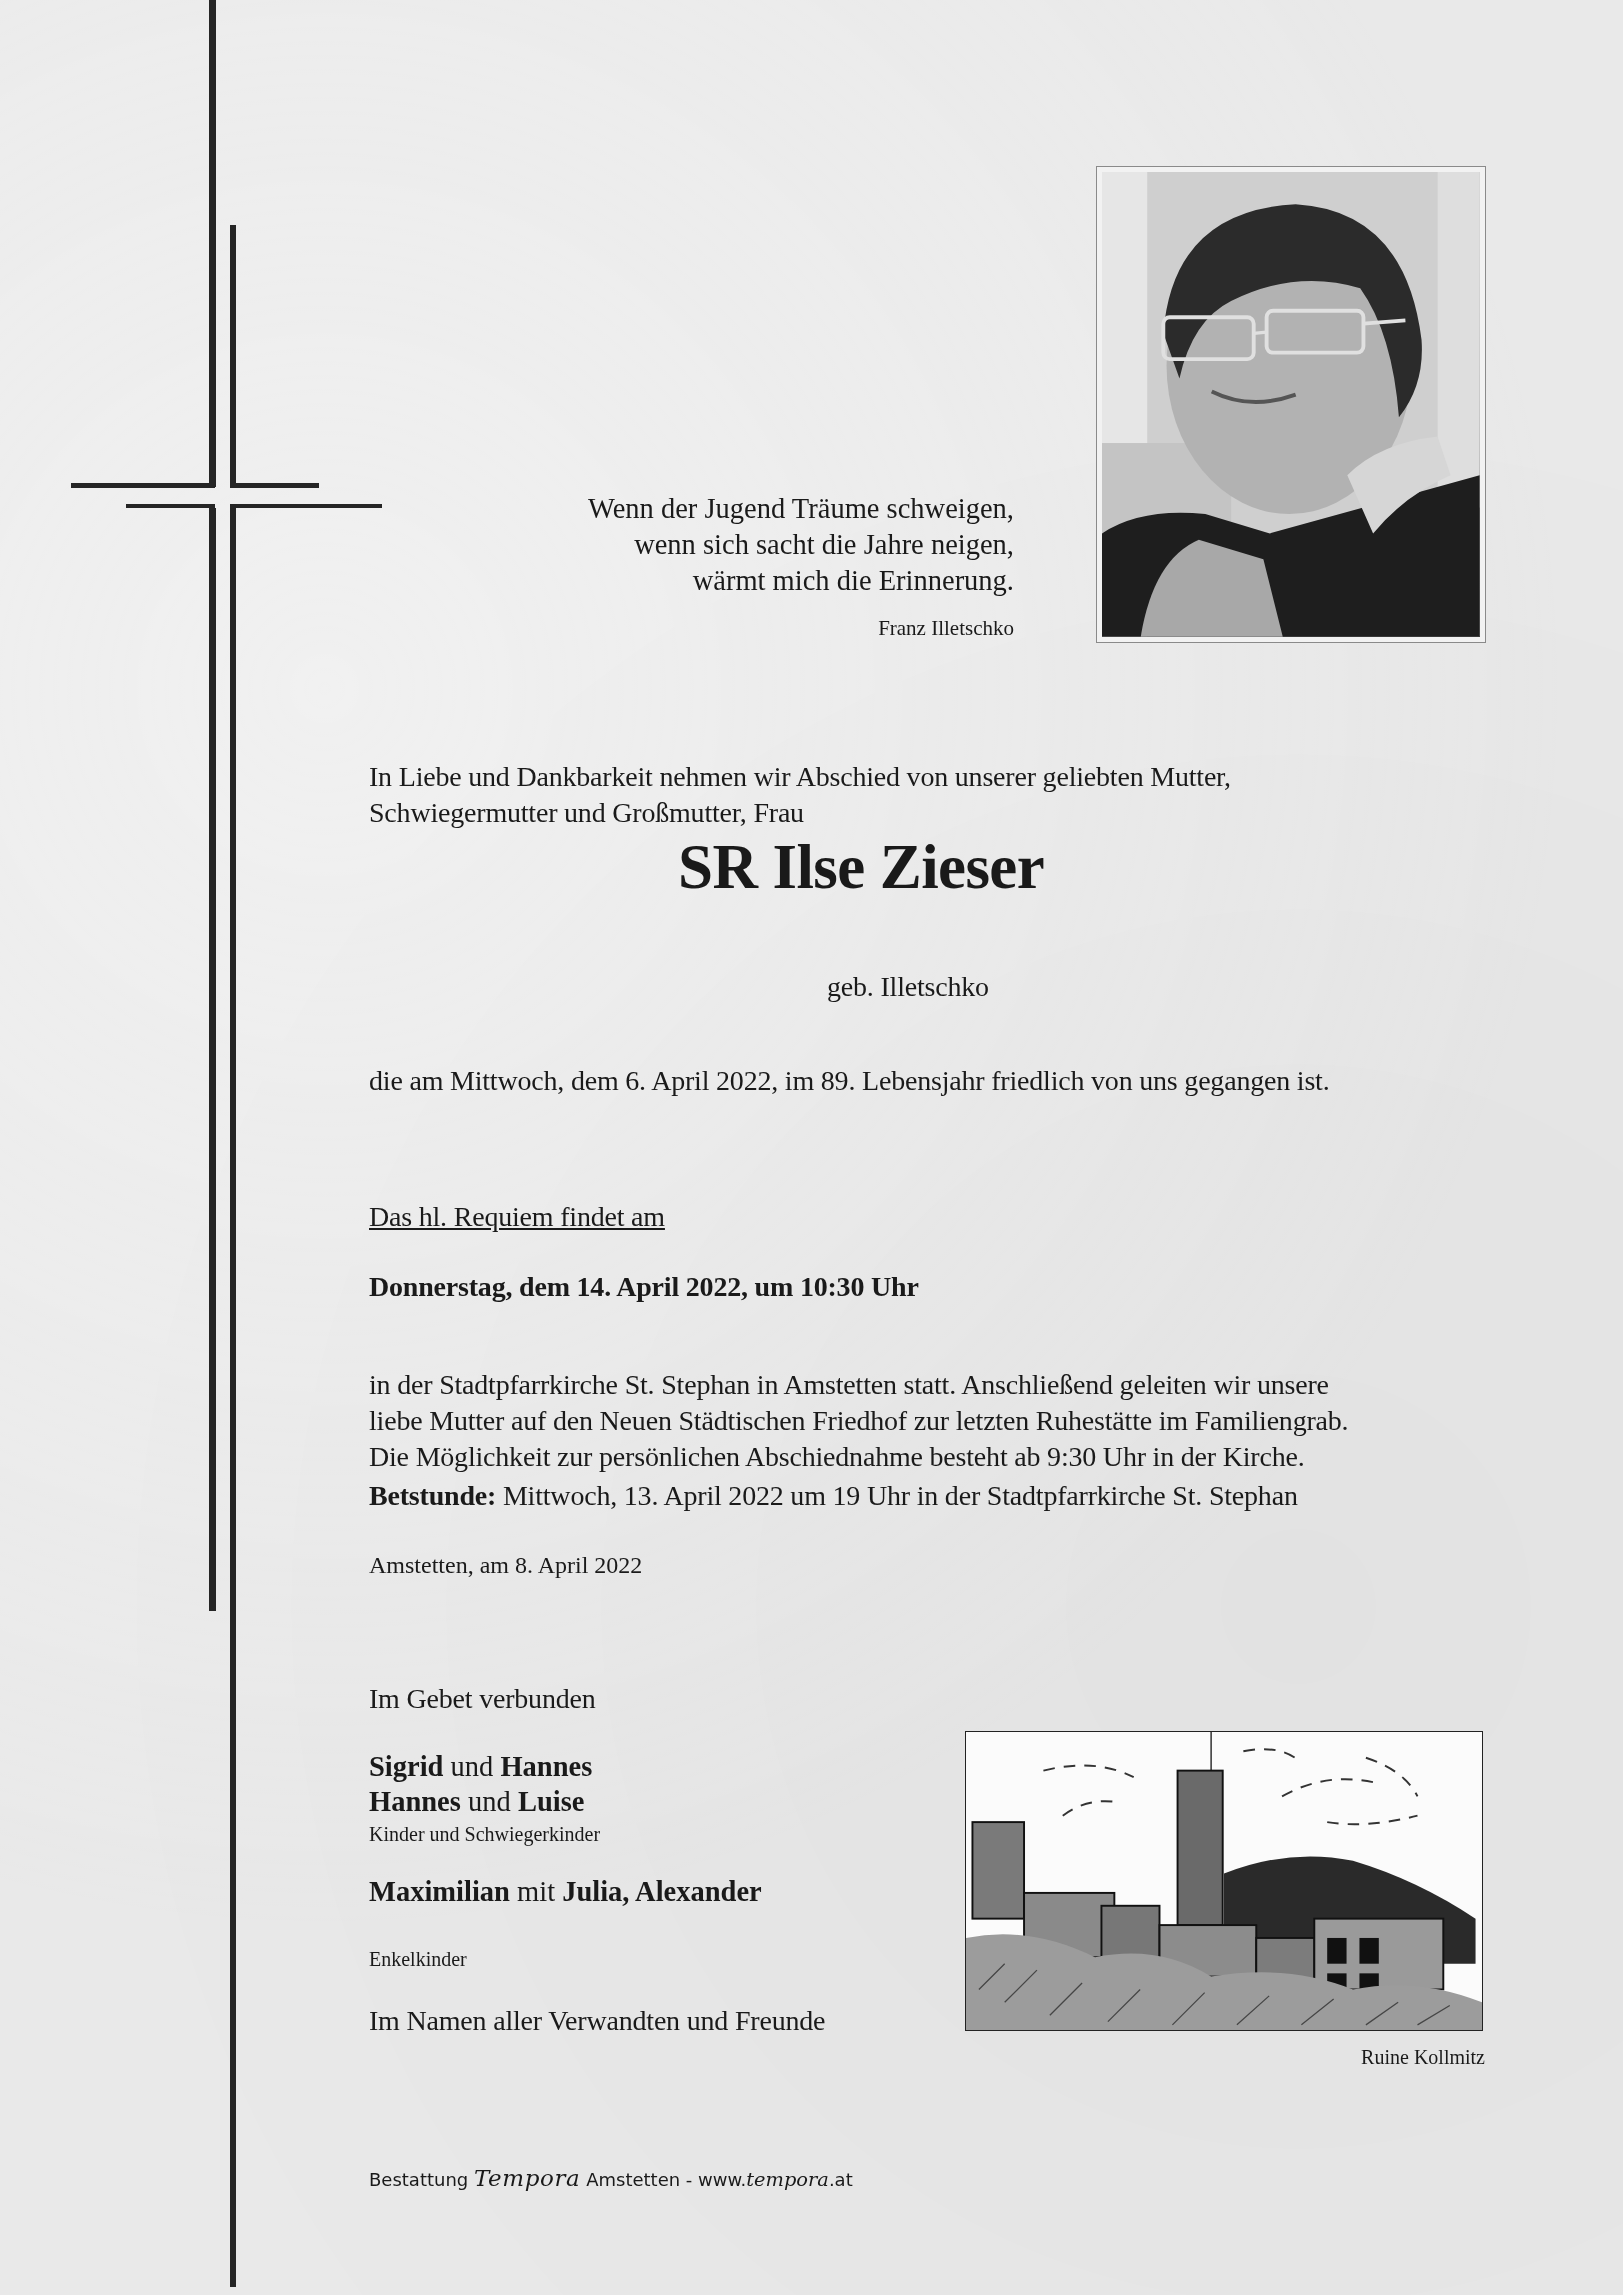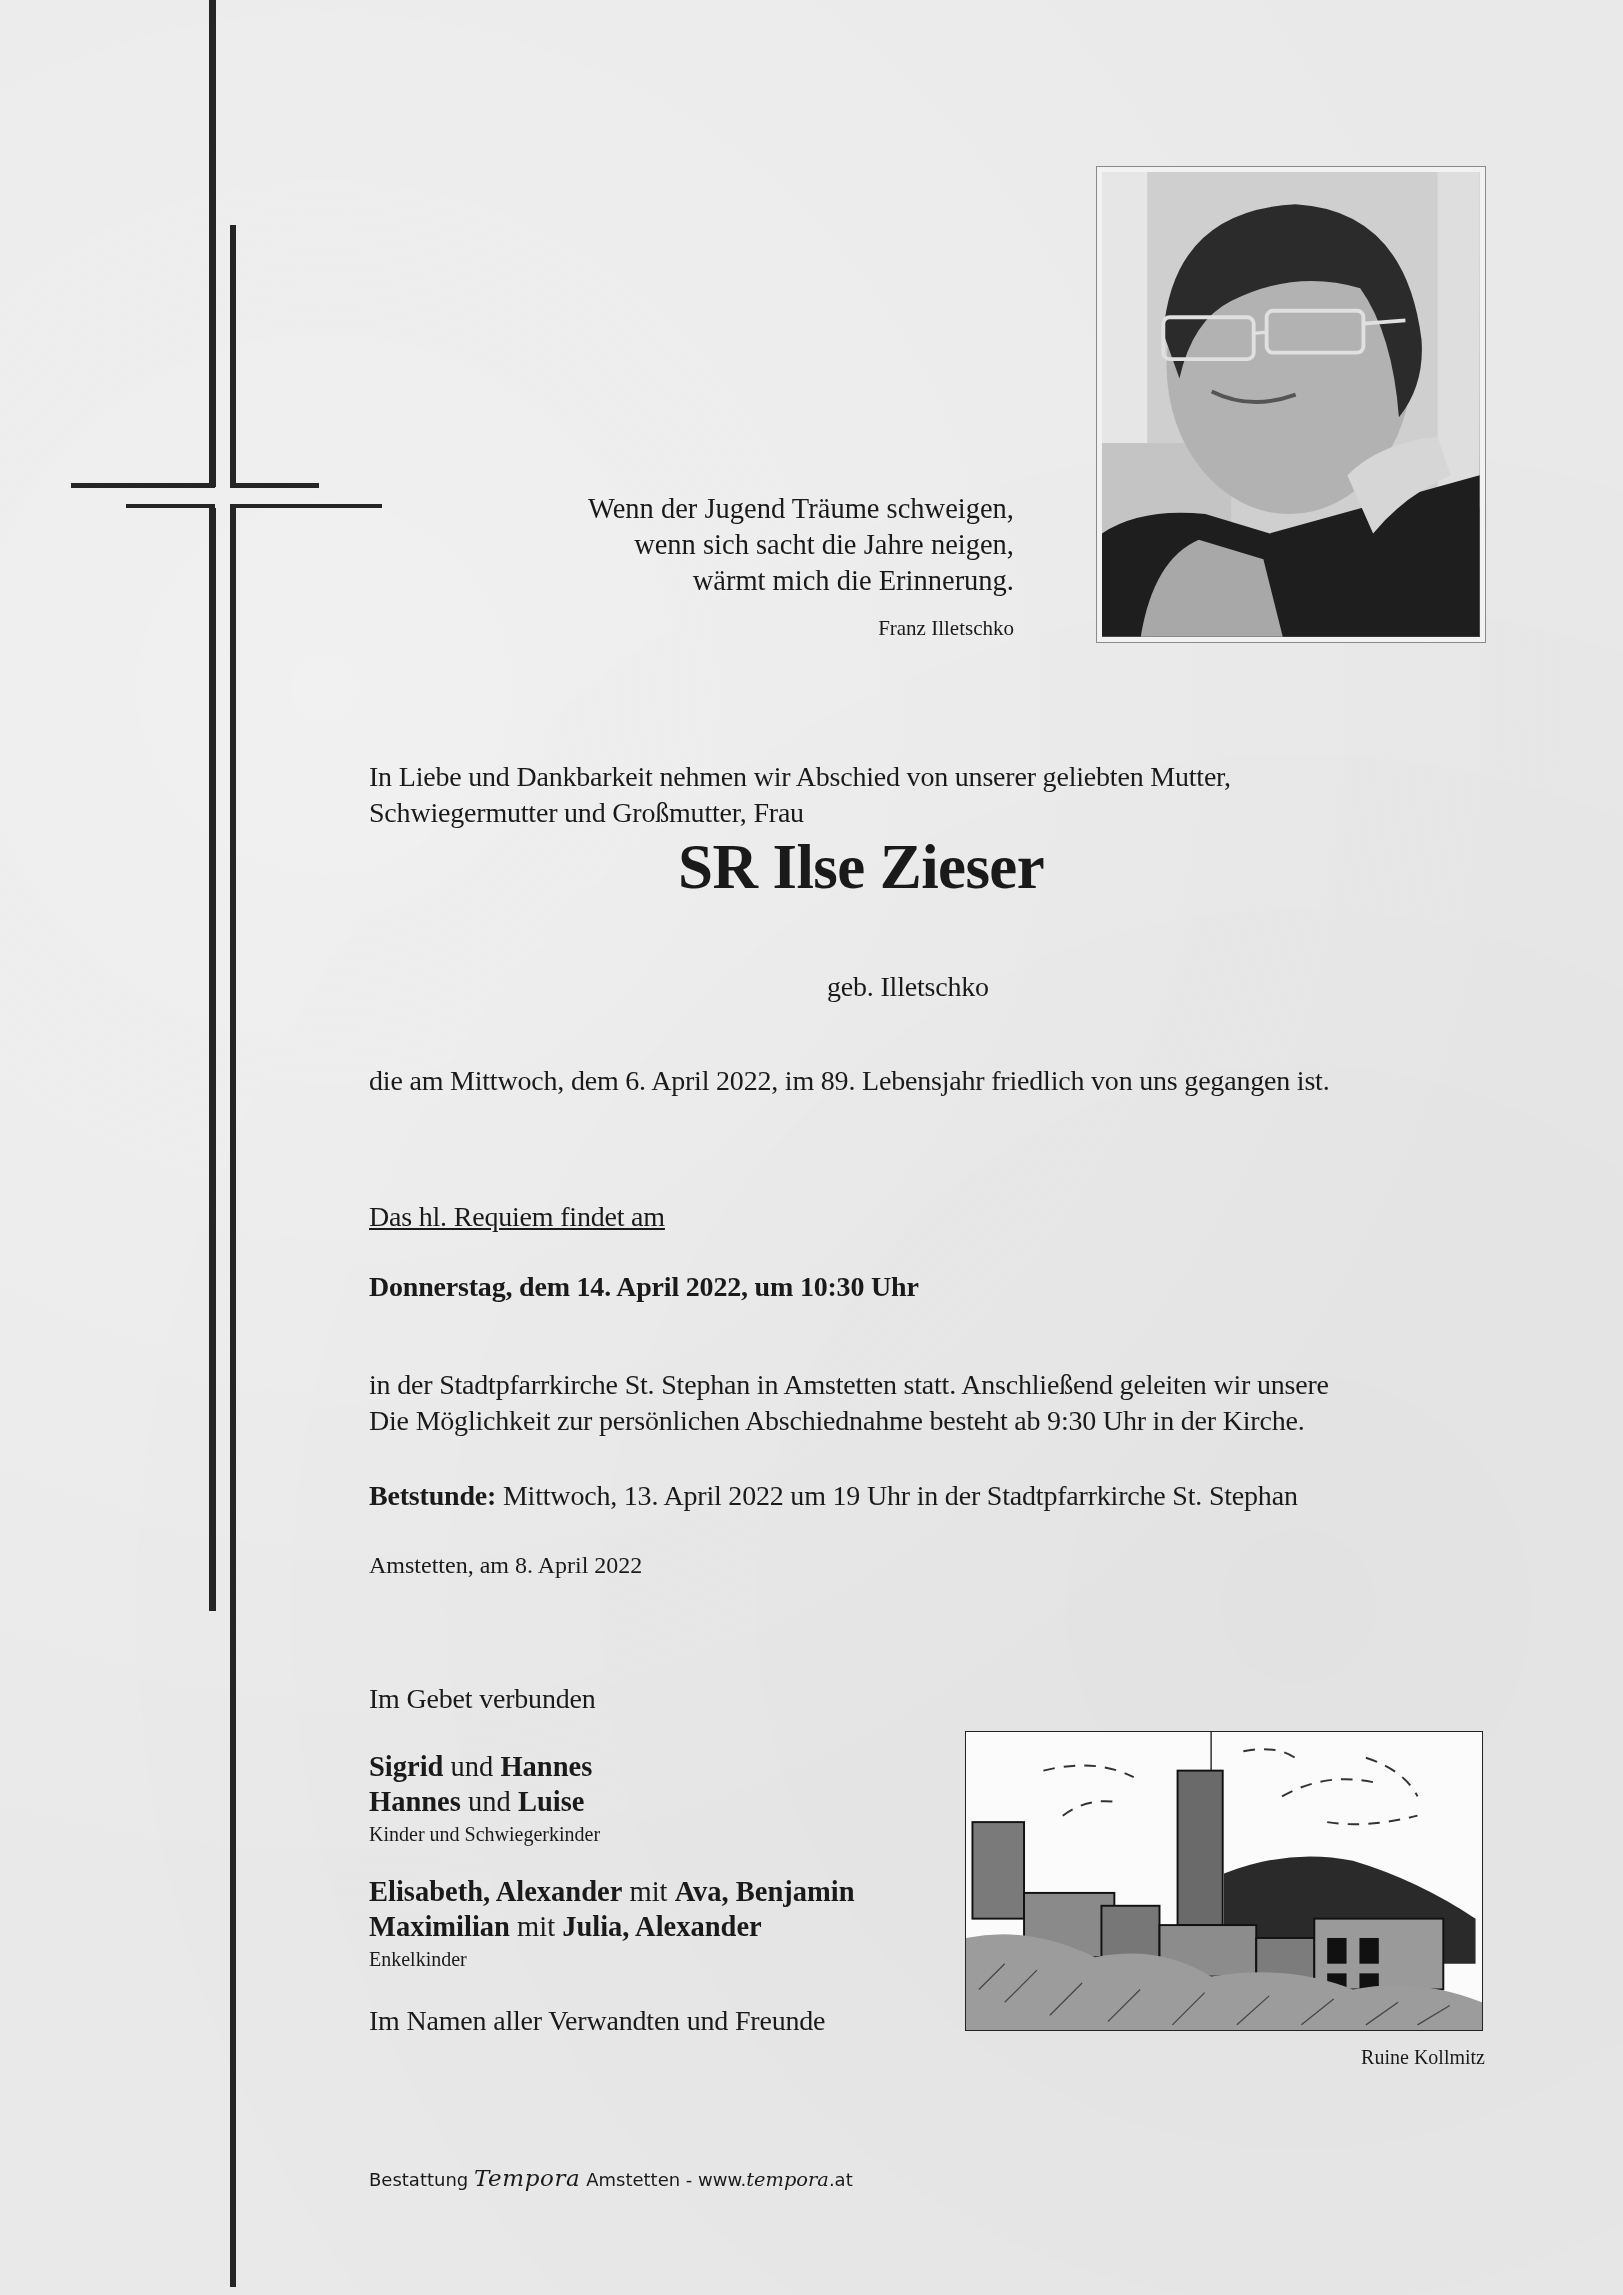--- a/index.html
+++ b/index.html
@@ -86,20 +86,21 @@
 
 <div class="abs serif-cond bold" style="left:678px; top:828px; font-size:63px; line-height:78px; white-space:nowrap; letter-spacing:-0.6px;">SR Ilse Zieser</div>
 <div class="abs t-body serif-cond" style="left:827px; top:969px;">geb. Illetschko</div>
 
 <div class="abs t-body serif-cond" style="left:369px; top:1063px;">die am Mittwoch, dem 6. April 2022, im 89. Lebensjahr friedlich von uns gegangen ist.</div>
 
 <div class="abs t-body serif-cond" style="left:369px; top:1199px;text-decoration:underline;">Das hl. Requiem findet am</div>
 <div class="abs t-body serif-cond bold" style="left:369px; top:1269px;">Donnerstag, dem 14. April 2022, um 10:30 Uhr</div>
 <div class="abs t-body serif-cond" style="left:369px; top:1339px;margin-top:28px;">
   <div>in der Stadtpfarrkirche St. Stephan in Amstetten statt. Anschließend geleiten wir unsere</div>
+  <div>liebe Mutter auf den Neuen Städtischen Friedhof zur letzten Ruhestätte im Familiengrab.</div>
   <div>Die Möglichkeit zur persönlichen Abschiednahme besteht ab 9:30 Uhr in der Kirche.</div>
 </div>
 
 <div class="abs t-body serif-cond" style="left:369px; top:1478px;">
   <span class="bold">Betstunde:</span><span> Mittwoch, 13. April 2022 um 19 Uhr in der Stadtpfarrkirche St. Stephan</span>
 </div>
 
 <div class="abs serif-cond" style="left:369px; top:1550px; font-size:24px; line-height:31px; white-space:nowrap;">Amstetten, am 8. April 2022</div>
 
 <div class="abs t-body serif-cond" style="left:369px; top:1681px;">Im Gebet verbunden</div>
@@ -108,23 +109,20 @@
   <div>
     <span class="bold">Sigrid</span><span> und </span><span class="bold">Hannes</span>
   </div>
   <div>
     <span class="bold">Hannes</span><span> und </span><span class="bold">Luise</span>
   </div>
 </div>
 <div class="abs t-small serif-cond" style="left:369px; top:1821px;">Kinder und Schwiegerkinder</div>
 
 <div class="abs serif-cond" style="left:369px; top:1874px; font-size:28.5px; line-height:35px; white-space:nowrap;">
-  <div>
-    <span class="bold">Elisabeth, Alexander</span><span> mit </span><span class="bold">Ava, Benjamin</span>
-  </div>
   <div>
     <span class="bold">Maximilian</span><span> mit </span><span class="bold">Julia, Alexander</span>
   </div>
 </div>
 <div class="abs t-small serif-cond" style="left:369px; top:1946px;">Enkelkinder</div>
 
 <div class="abs t-body serif-cond" style="left:369px; top:2003px;">Im Namen aller Verwandten und Freunde</div>
 
 <div class="abs sketch-frame">
   <svg width="100%" height="100%" viewBox="0 0 800 463" preserveAspectRatio="none">

